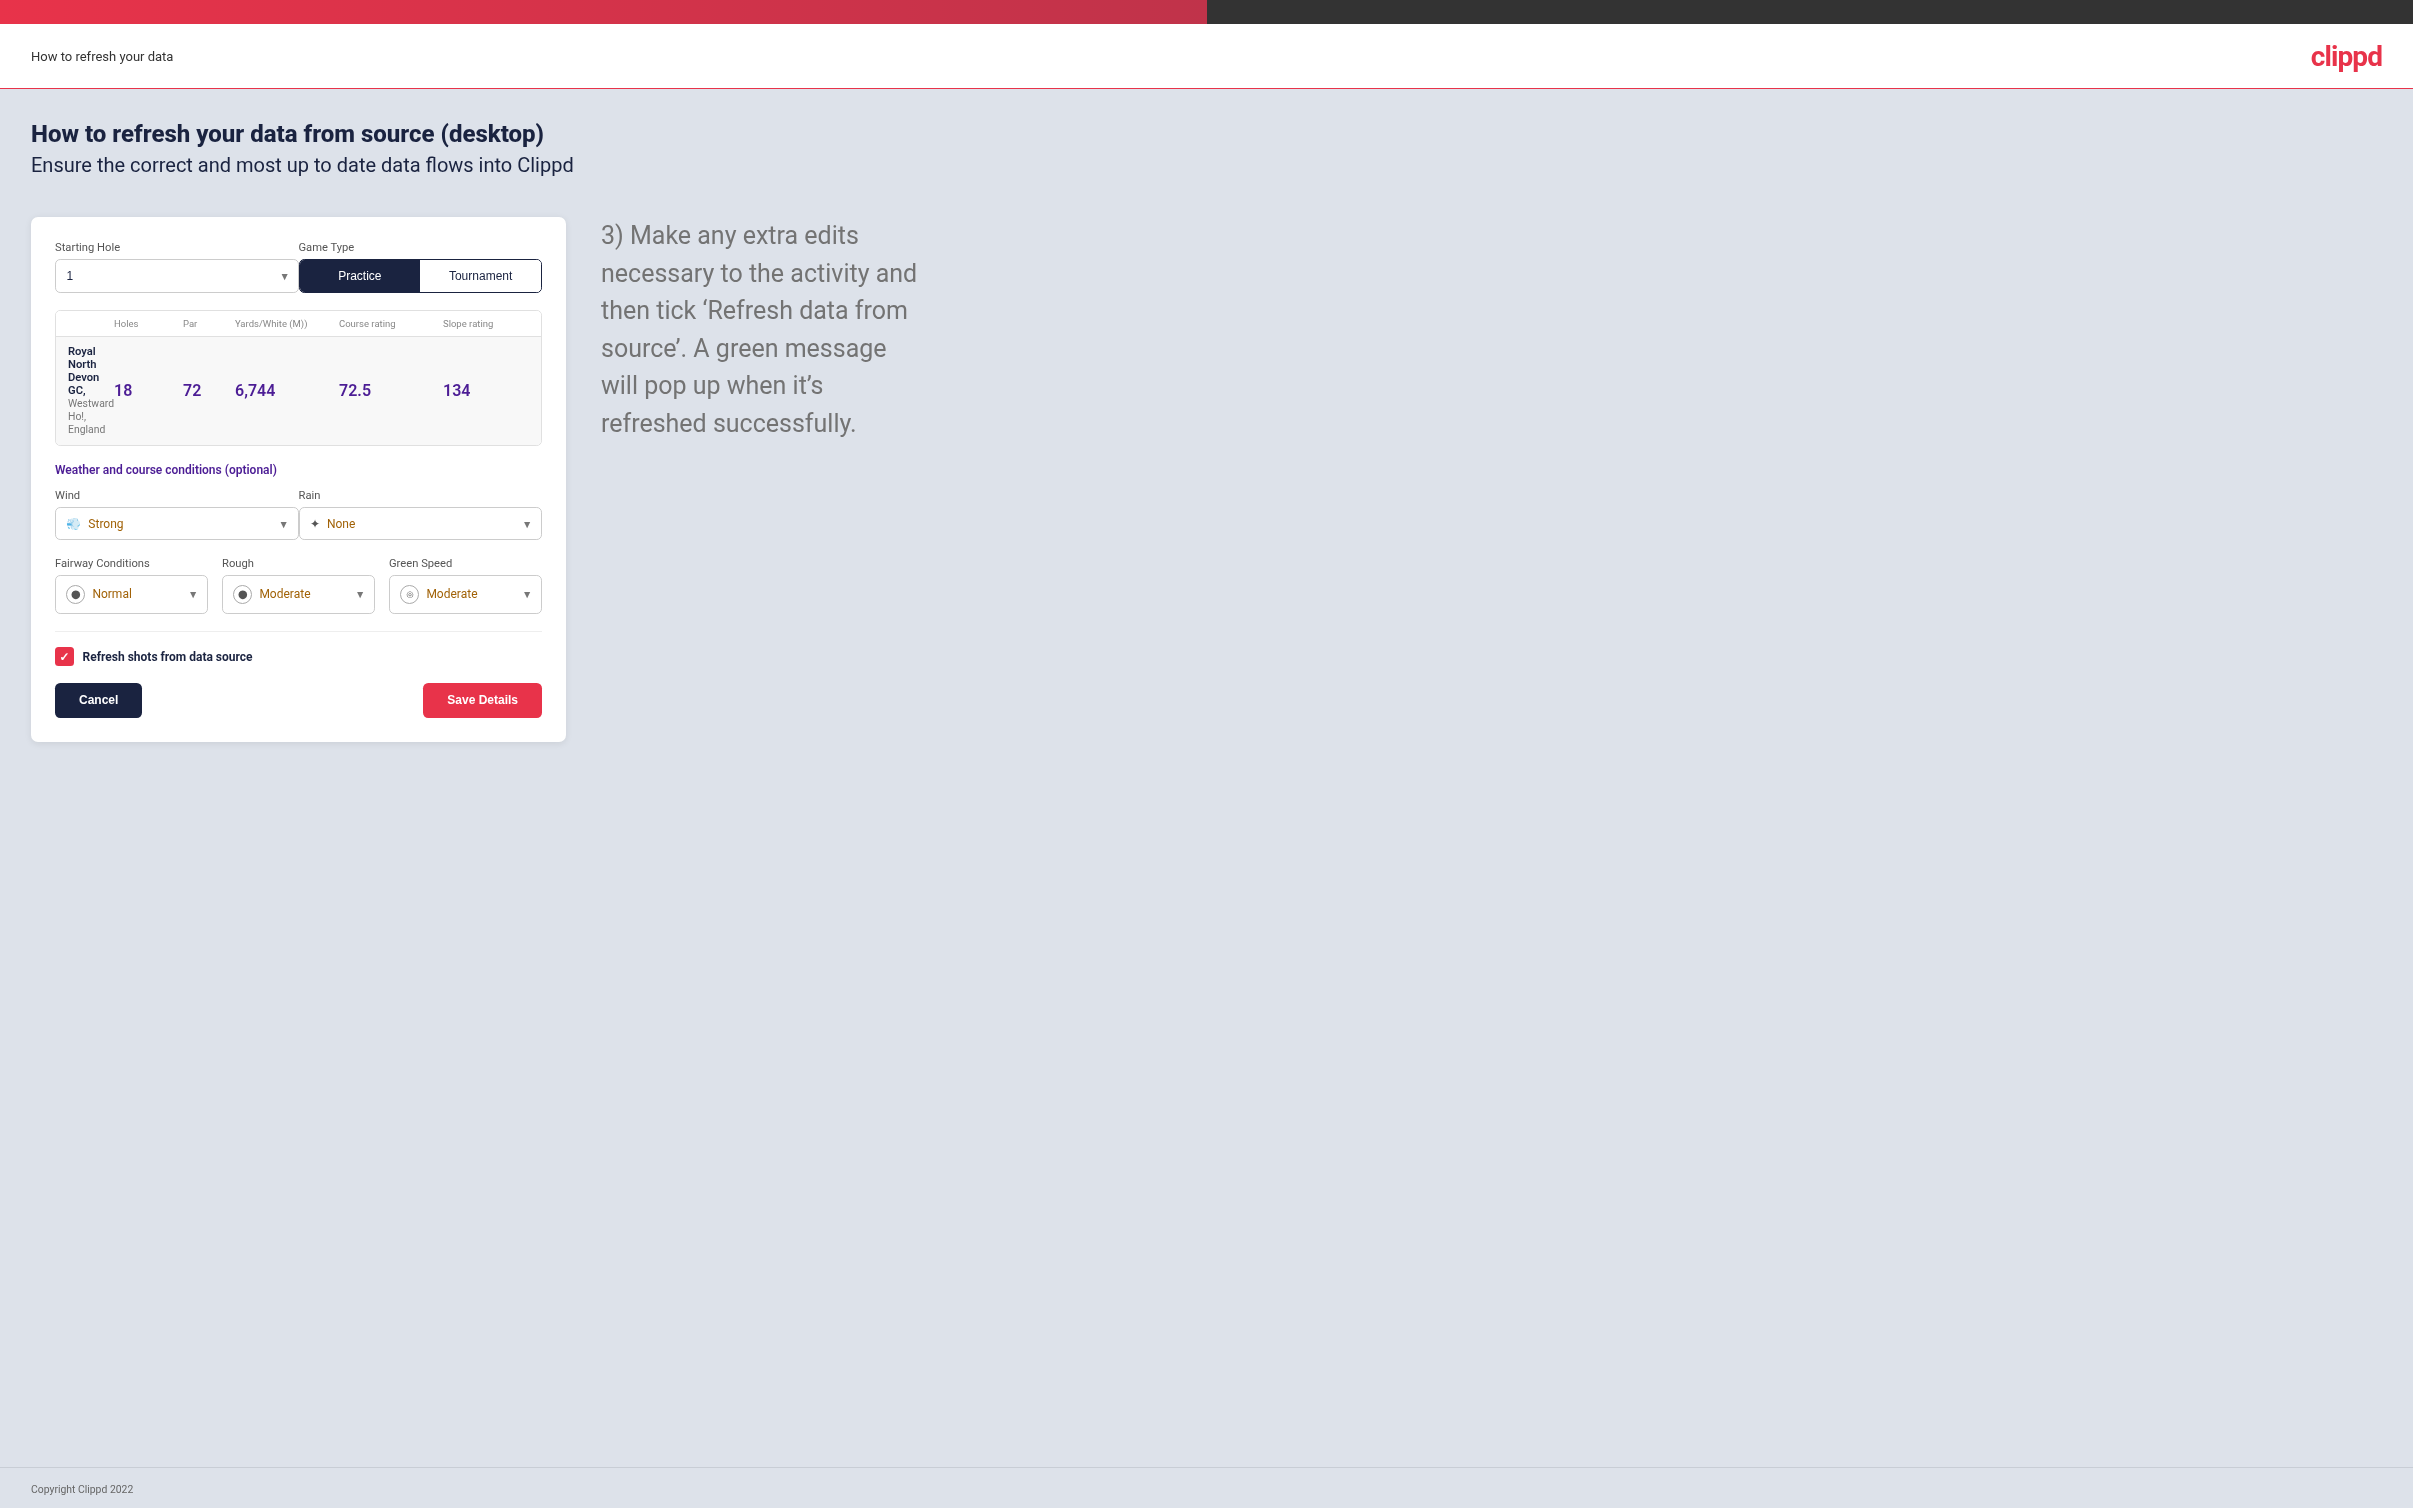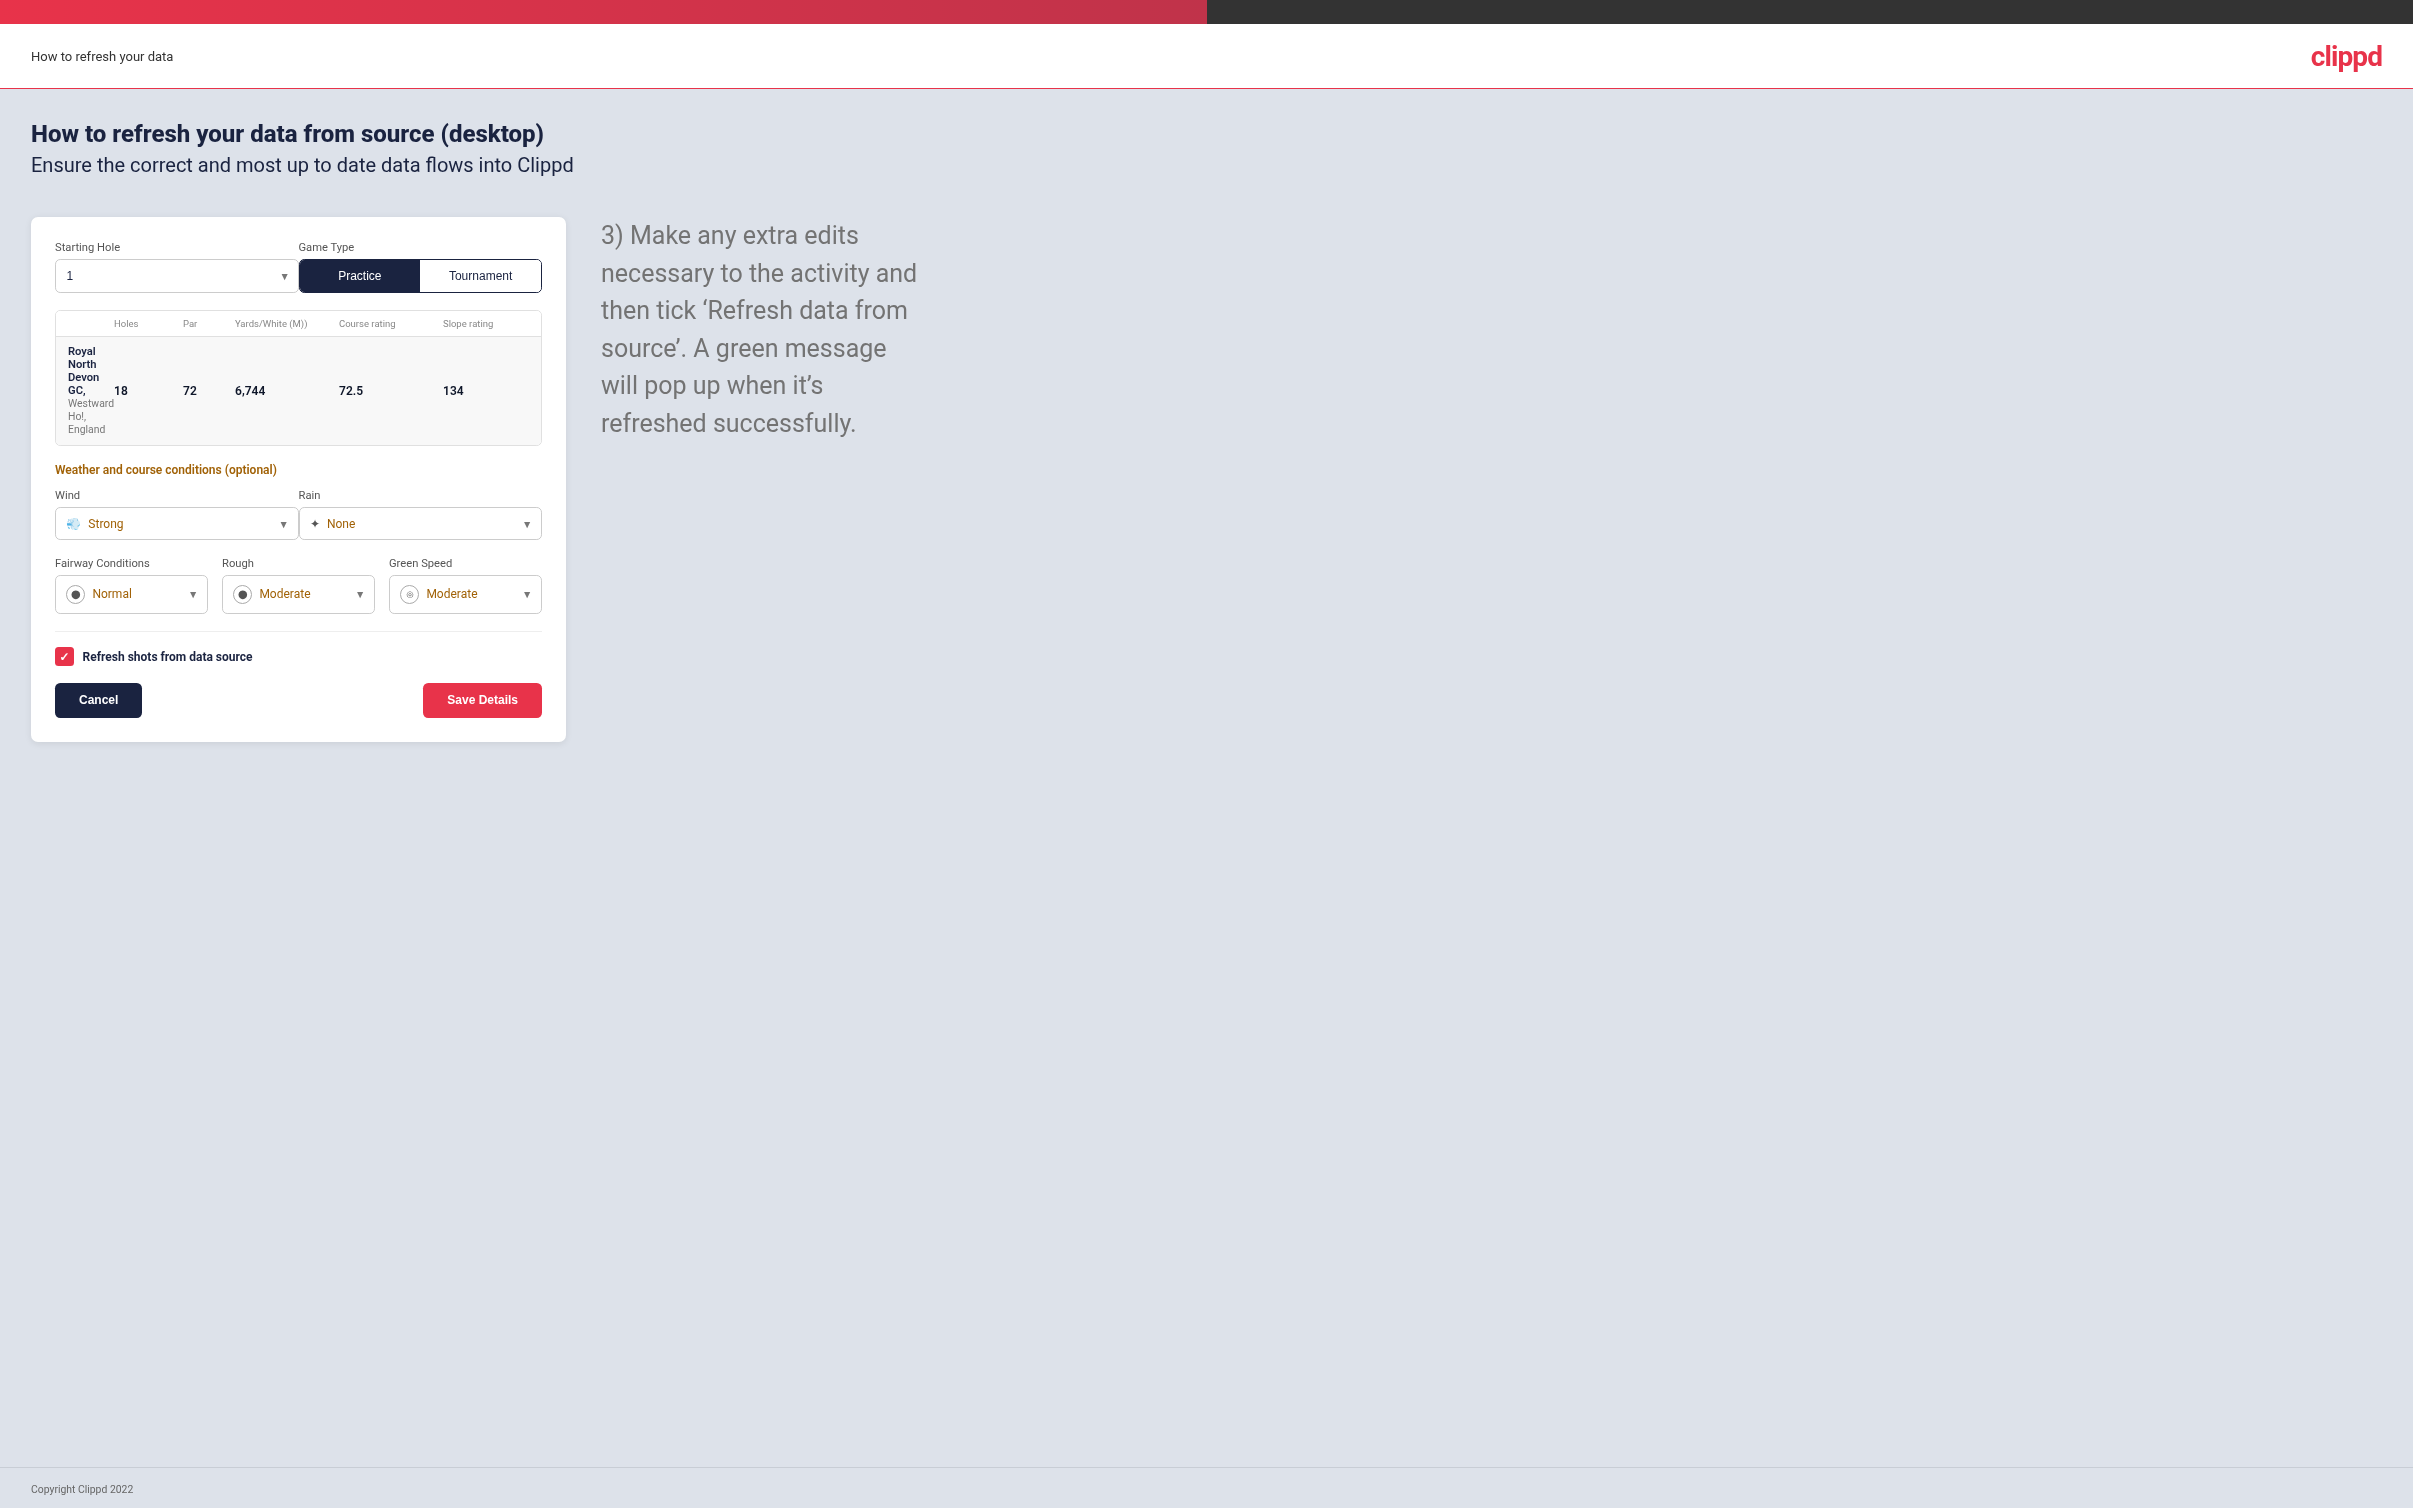--- a/index.html
+++ b/index.html
@@ -152,28 +152,28 @@
     .course-name {
       font-size: 11.2px;
       font-weight: 600;
       color: #1a2340;
     }
     .course-location {
       font-size: 10.4px;
       color: #777;
     }
     .course-val {
-      font-size: 12px;
+      font-size: 16px;
       font-weight: 600;
-      color: #0f172a;
+      color: #4c1d95;
     }
     .section-title {
       font-size: 12px;
       font-weight: 600;
-      color: #a16207;
+      color: #4c1d95;
       margin-bottom: 12px;
     }
     .three-col {
       display: grid;
       grid-template-columns: 1fr 1fr 1fr;
       gap: 14px;
       margin-bottom: 17px;
     }
     .icon-select {
       display: flex;

